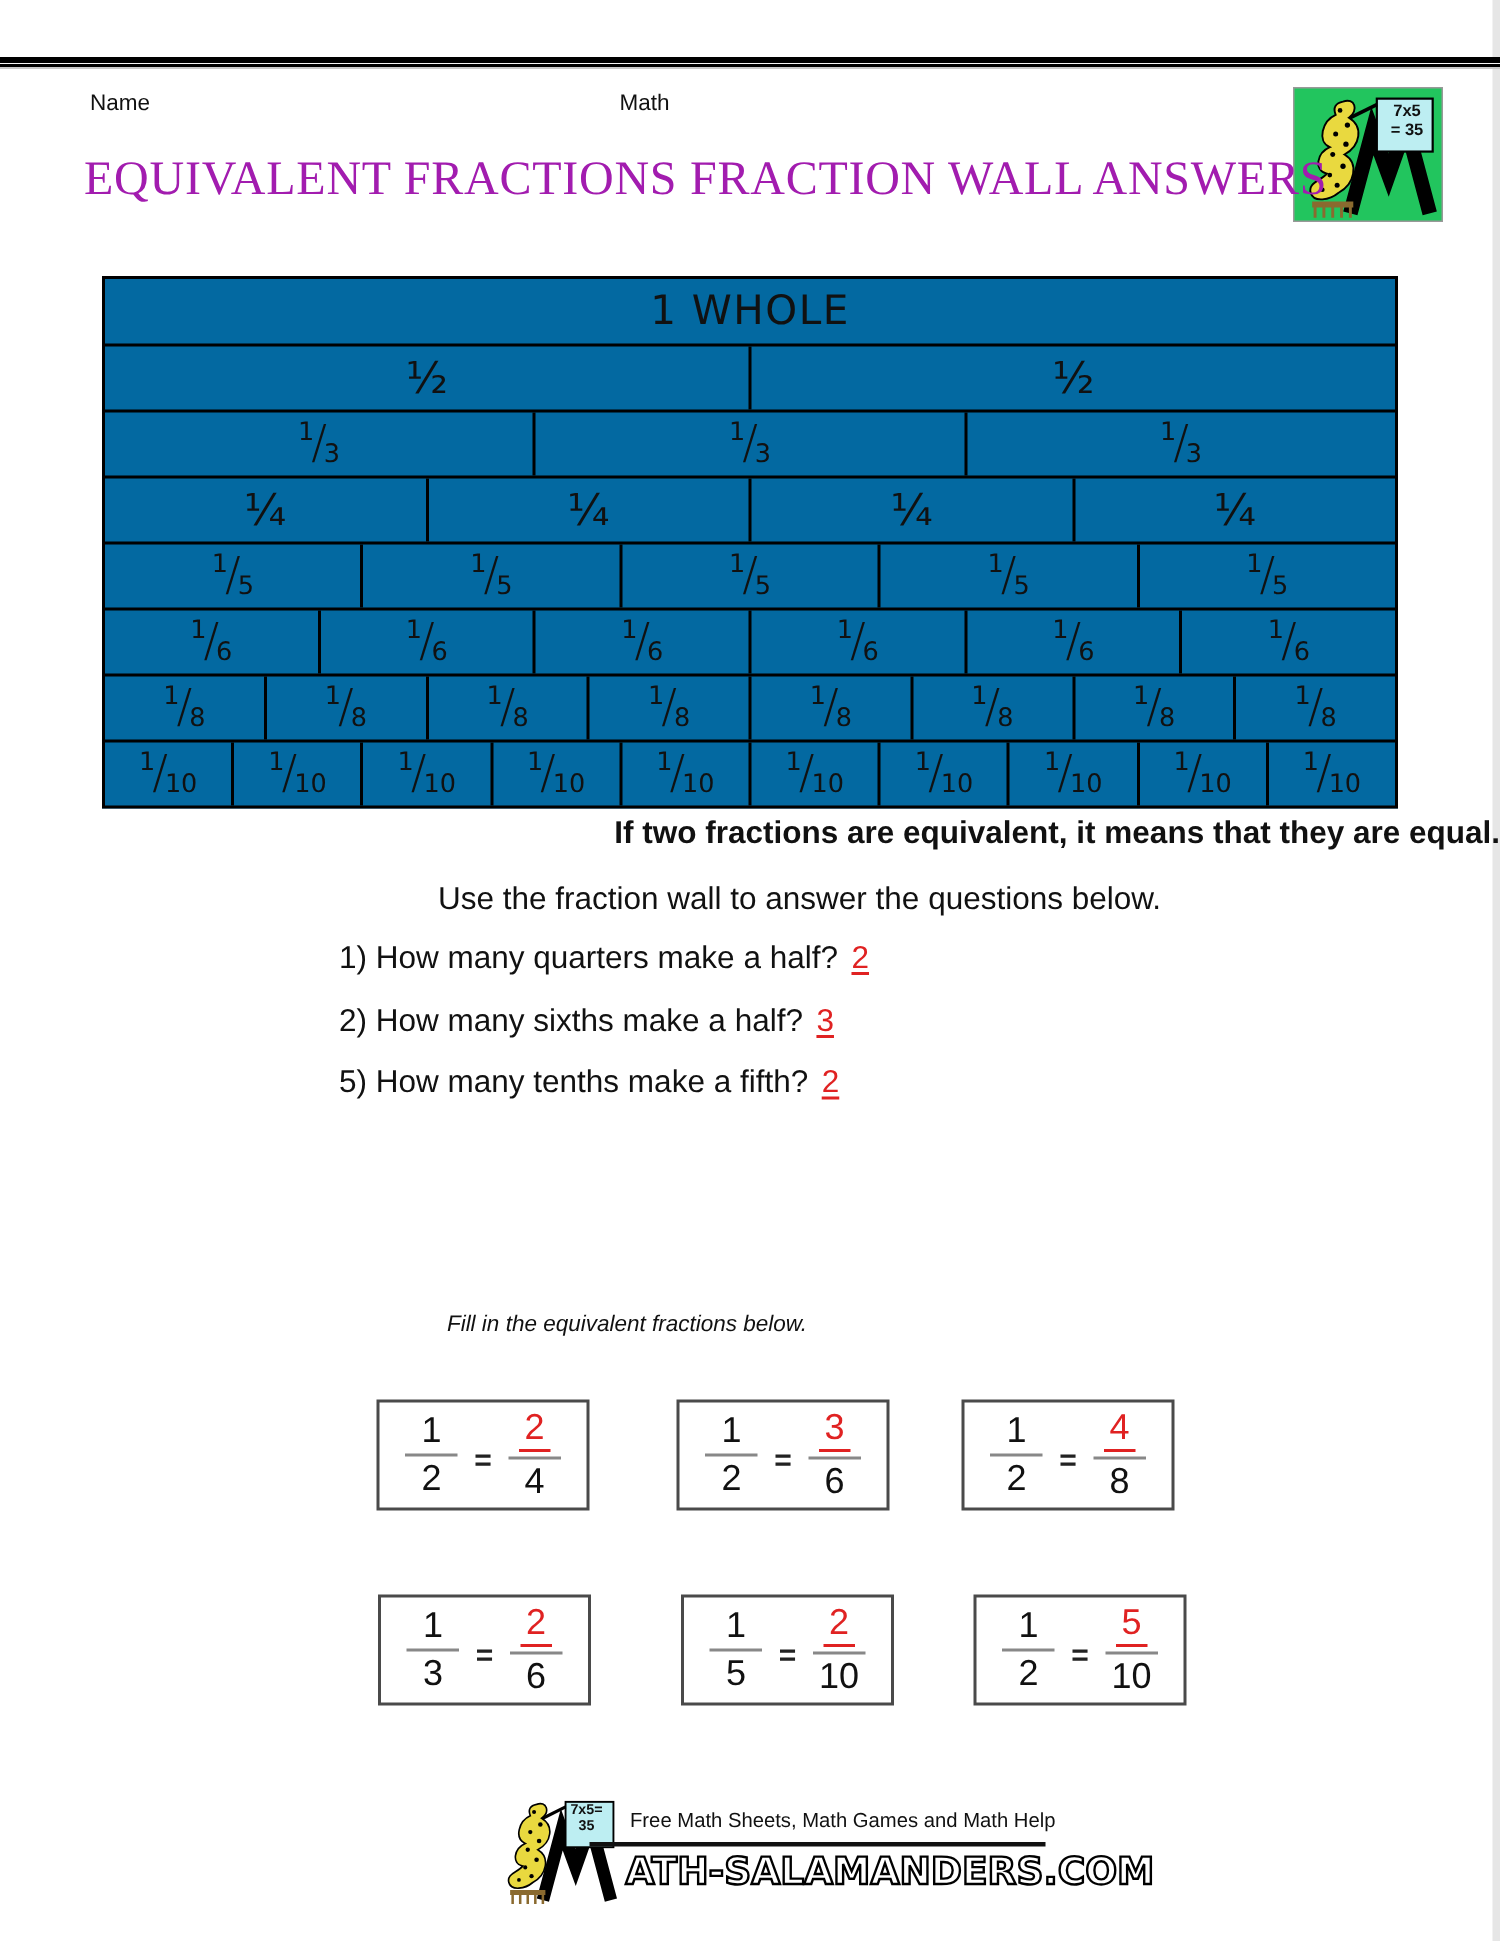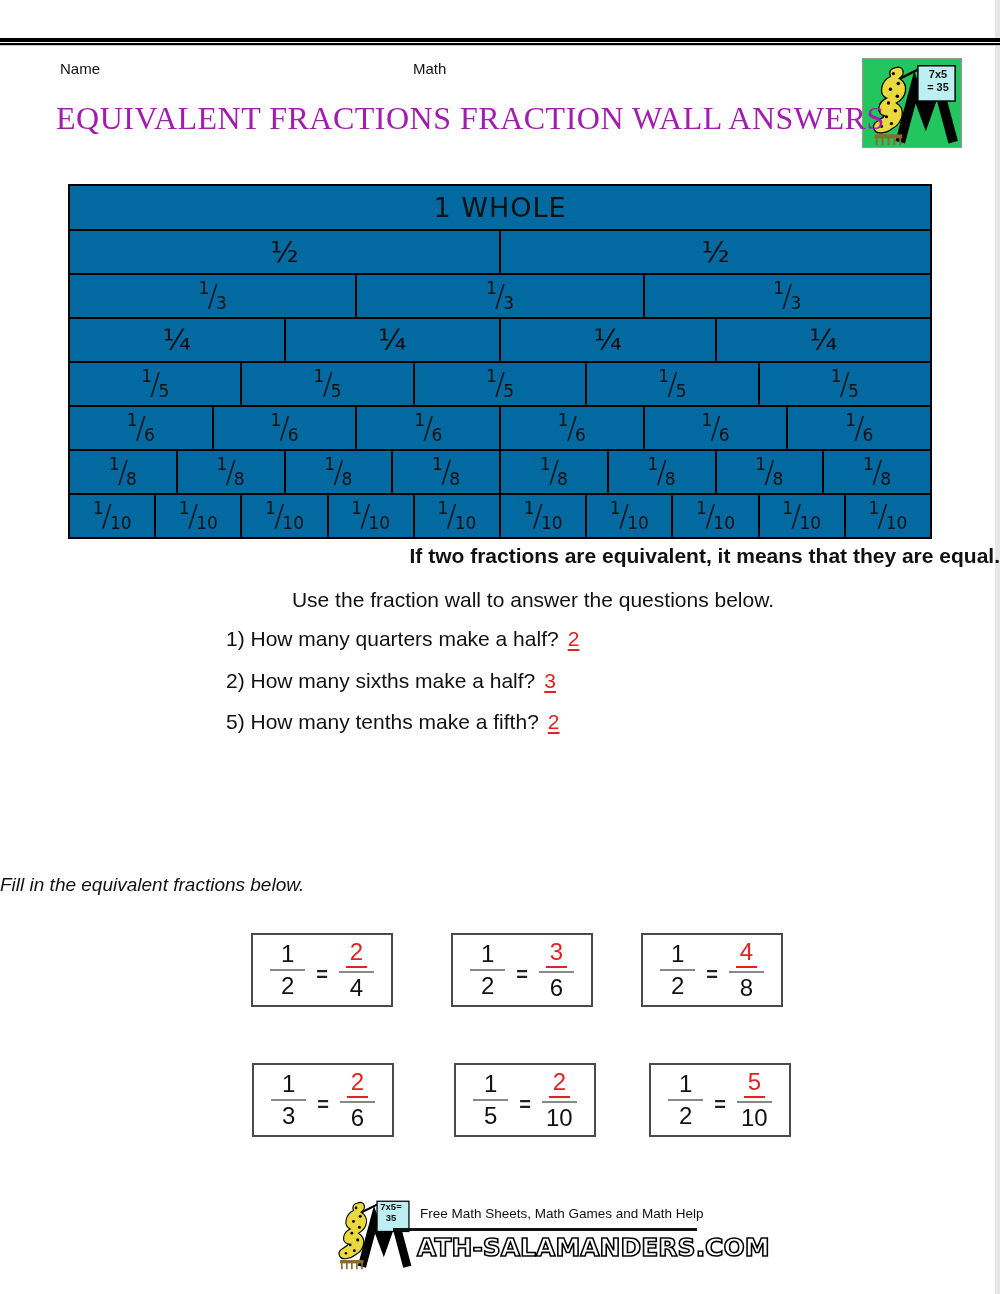--- a/index.html
+++ b/index.html
@@ -33,22 +33,22 @@
   .wfrac .wd{font-size:17px;transform:translateY(7px);}
 
   
   .instr-bold{position:absolute;left:0;top:544px;width:1000px;text-align:right;
     font-size:21px;font-weight:bold;}
   .instr-sub{position:absolute;left:0;top:588px;width:1000px;text-align:center;font-size:21px;padding-left:33px;}
   .questions{position:absolute;left:178px;top:628px;display:flex;flex-direction:column;gap:19.5px;margin-left:48px;}
   .q-line{font-size:21px;line-height:22px;white-space:nowrap;}
   .q-answer{color:#E02222;text-decoration:underline;text-decoration-thickness:2px;
     text-underline-offset:3px;margin-left:9px;}
-  .instr-fill{position:absolute;left:0;top:874px;width:836px;text-align:left;
-    font-size:19px;font-style:italic;}
+  .instr-fill{position:absolute;left:0;top:874px;width:836px;text-align:center;
+    font-size:15px;font-style:italic;}
 
   
   .eq-box{position:absolute;width:142px;height:74px;border:2px solid #4a4a4a;background:#fff;
     box-sizing:border-box;display:flex;align-items:center;justify-content:center;gap:11px;}
   .fr{display:inline-flex;flex-direction:column;align-items:center;font-size:24px;line-height:1;}
   .fr .bar{width:35px;height:2px;background:#888;margin:3px 0;}
   .fr .num,.fr .den{padding:0 2px;}
   .fr .num.red{color:#E02222;border-bottom:2.5px solid #E02222;padding:0 4px 2px;}
   .eq-sign{font-size:20px;font-weight:bold;color:#222;transform:translateY(4px);}
 

